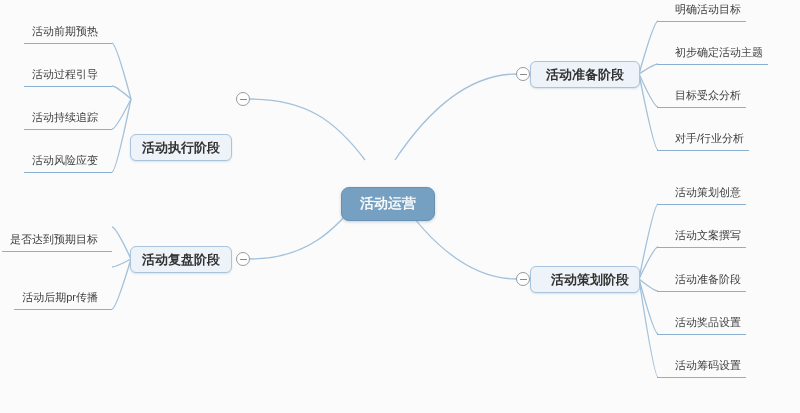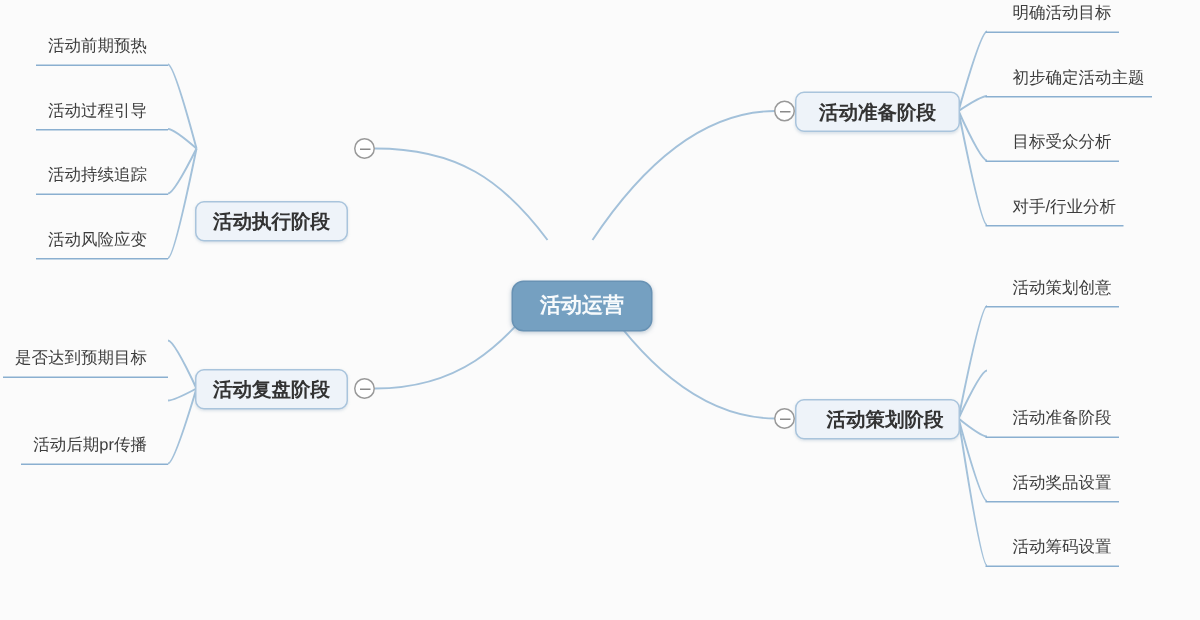--- a/index.html
+++ b/index.html
@@ -122,20 +122,21 @@
   <div class="child" style="left:657px; top:86px;"><span>目标受众分析</span></div>
   <div class="child" style="left:657px; top:129px;"><span>对手/行业分析</span></div>
 
   <div class="branch-node" style="left:530px; top:266px;padding-left:10px;">
     <span>活动策划阶段</span>
   </div>
   <div class="expander" style="left:516px; top:272px;">
     <span class="minus"></span>
   </div>
   <div class="child" style="left:657px; top:183px;"><span>活动策划创意</span></div>
+  <div class="child" style="left:657px; top:226px;"><span>活动文案撰写</span></div>
   <div class="child" style="left:657px; top:270px;"><span>活动准备阶段</span></div>
   <div class="child" style="left:657px; top:313px;"><span>活动奖品设置</span></div>
   <div class="child" style="left:657px; top:356px;"><span>活动筹码设置</span></div>
 
   <div class="branch-node left" style="left:130px; top:86px;margin-top:48px;">
     <span>活动执行阶段</span>
   </div>
   <div class="expander" style="left:236px; top:92px;">
     <span class="minus"></span>
   </div>

